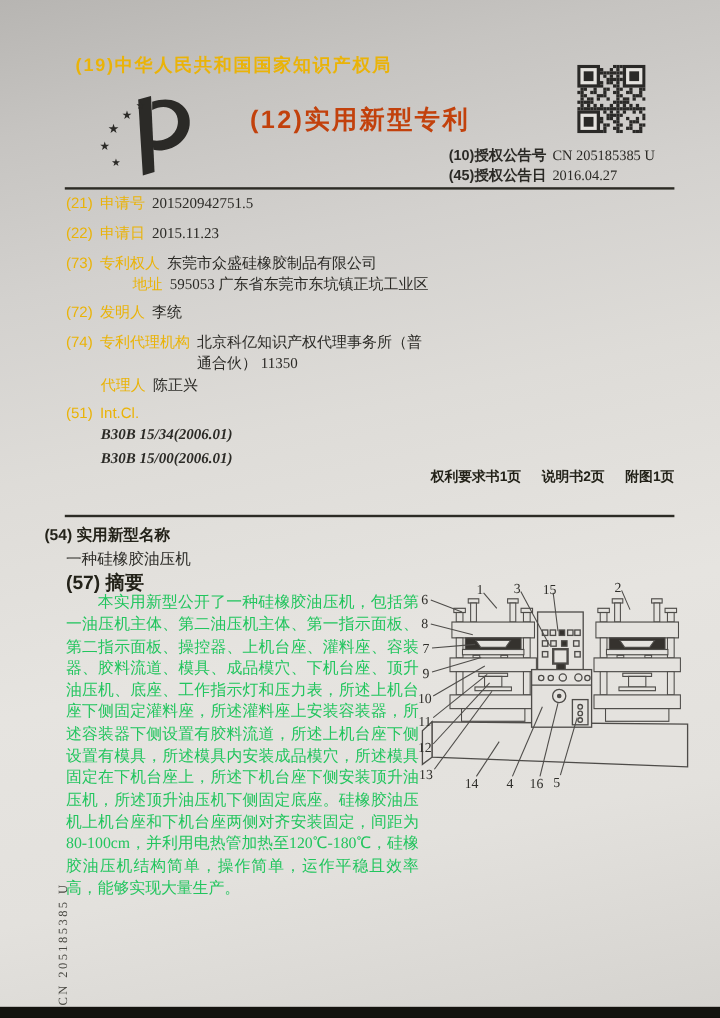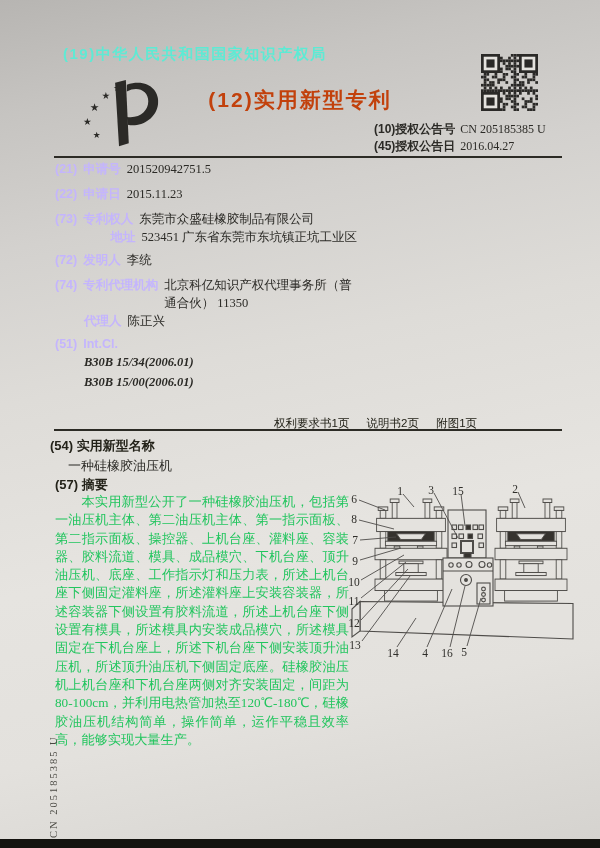--- a/index.html
+++ b/index.html
@@ -4,49 +4,49 @@
 <style>
   html,body{margin:0;padding:0;background:#14130f;}
   .photo{position:relative;width:600px;height:848px;overflow:hidden;background:#14130f;
          font-family:"Liberation Sans",sans-serif;color:#2b2a26;}
   .paper{position:absolute;left:0;top:0;right:0;bottom:9px;
          background:linear-gradient(168deg,#b7b5b2 0%,#c6c4c1 12%,#d3d1ce 26%,#dedcd8 42%,#e6e4e0 62%,#e3e1dd 80%,#d5d3cf 100%);}
   .edge-white{position:absolute;left:0;top:540;bottom:9px;width:13px;
          background:linear-gradient(to bottom,rgba(246,245,242,0),#f6f5f2 55%);}
   .abs{position:absolute;}
 
-  .office{left:63px;top:45px;font-size:15px;font-weight:700;letter-spacing:1.5px;color:#5eead4;}
+  .office{left:63px;top:45px;font-size:15px;font-weight:700;letter-spacing:1.5px;color:#eab308;}
   .doc-title{left:0;right:0;top:86px;text-align:center;font-size:21px;font-weight:700;letter-spacing:2px;color:#c2410c;}
   .logo{left:70px;top:76px;}
   .qr{left:481px;top:54px;width:57px;height:57px;}
 
   .pub{left:374px;top:121px;font-size:12px;line-height:17px;white-space:nowrap;}
   .pub .lbl{font-weight:700;}
   .pub .val{font-family:"Liberation Serif",serif;margin-left:5px;}
 
   .rule{height:1.6px;background:#2c2b25;}
   .rule1{left:54px;top:156px;width:508px;}
   .rule2{left:54px;top:429px;width:508px;}
 
   .fields{left:55px;top:160px;width:302px;font-size:12.5px;line-height:18px;}
   .frow{display:flex;gap:6px;}
-  .fnum,.flabel{font-weight:700;white-space:nowrap;color:#c4b5fd;}
+  .fnum,.flabel{font-weight:400;white-space:nowrap;color:#eab308;}
   .fval{font-family:"Liberation Serif",serif;flex:1;}
   .sub{margin-left:29px;display:flex;gap:6px;justify-content:flex-end;}
   .gap7{margin-bottom:7px;} .gap5{margin-bottom:5px;}
   .addr-val{font-family:"Liberation Serif",serif;max-width:222px;}
   .ipc{margin-left:29px;font-family:"Liberation Serif",serif;font-style:italic;font-weight:700;line-height:19.5px;}
 
-  .pages{left:260px;top:416px;width:302px;font-size:11.5px;font-weight:400;color:#232219;}
+  .pages{left:260px;top:390px;width:302px;text-align:right;font-size:11.5px;font-weight:700;color:#232219;}
   .pages span{margin-left:14px;}
 
-  .s54{left:50px;top:436px;font-size:13px;line-height:19px;}
+  .s54{left:37px;top:436px;font-size:13px;line-height:19px;}
   .s54 .head,.s57 .head{font-weight:700;color:#232219;}
   .s54 .ttl{margin-left:18px;font-family:"Liberation Serif",serif;font-weight:400;margin-top:1px;}
-  .s57{left:55px;top:476px;font-size:13px;text-align:center;}
+  .s57{left:55px;top:476px;font-size:16px;text-align:center;}
   .abstract{left:55px;top:493px;width:294px;font-family:Liberation Serif, serif;
             font-size:13.2px;line-height:18.3px;text-align:justify;text-indent:2em;color:#22c55e;}
 
   .figure{left:342px;top:481px;width:250px;height:186px;}
   .figure svg{display:block;}
 
   .side-code{left:48px;top:838px;transform:rotate(-90deg);transform-origin:0 0;
              font-family:"Liberation Serif",serif;font-size:10.5px;letter-spacing:2px;color:#4a4943;white-space:nowrap;}
 </style>
 </head>
@@ -264,21 +264,21 @@
       <span class="fval">2015.11.23</span>
     </div>
     <div class="gap5">
       <div class="frow">
         <span class="fnum">(73)</span>
         <span class="flabel">专利权人</span>
         <span class="fval">东莞市众盛硅橡胶制品有限公司</span>
       </div>
       <div class="sub">
         <span class="flabel">地址</span>
-        <span class="addr-val">523451 广东省东莞市东坑镇正坑工业区</span>
+        <span class="addr-val">595053 广东省东莞市东坑镇正坑工业区</span>
       </div>
     </div>
     <div class="frow gap7">
       <span class="fnum">(72)</span>
       <span class="flabel">发明人</span>
       <span class="fval">李统</span>
     </div>
     <div class="gap5">
       <div class="frow">
         <span class="fnum">(74)</span>

